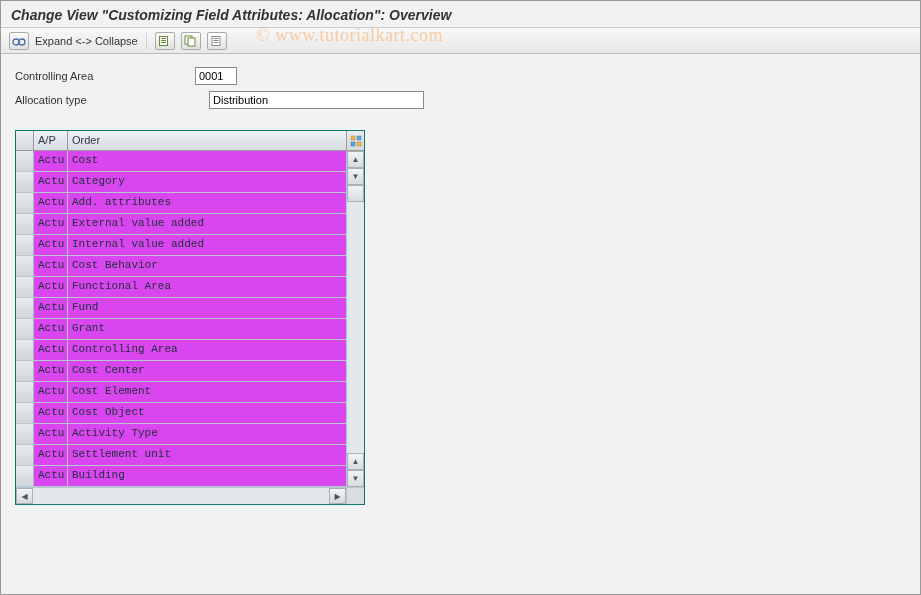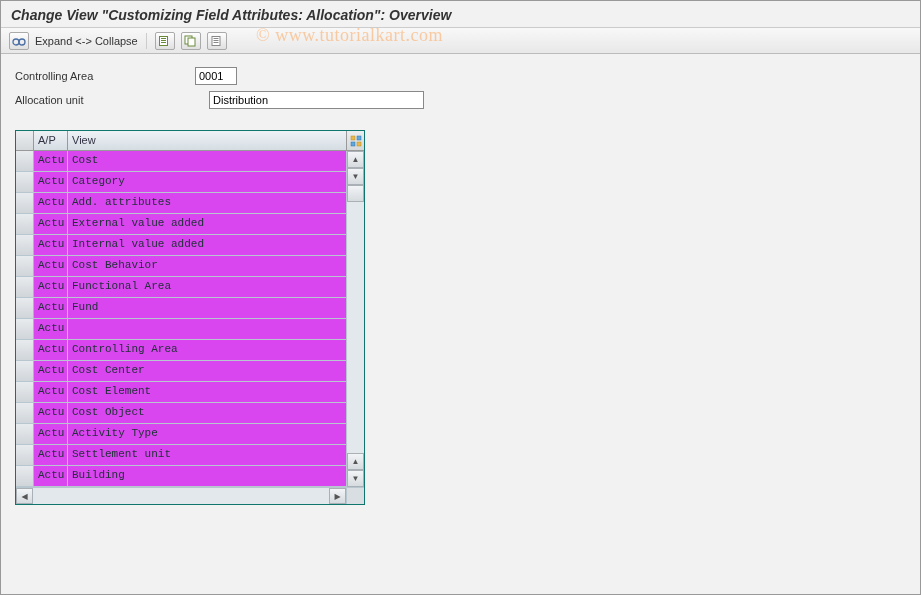--- a/index.html
+++ b/index.html
@@ -279,29 +279,29 @@
 
 <div class="watermark">© www.tutorialkart.com</div>
 
 <div class="content-area">
 
   <div class="form-row">
     <div class="form-label">Controlling Area</div>
     <input class="form-input input-short" value="0001" style="">
   </div>
   <div class="form-row">
-    <div class="form-label">Allocation unit</div>
+    <div class="form-label">Allocation type</div>
     <input class="form-input input-long" value="Distribution" style="">
   </div>
 
   <div class="table-wrapper">
     <div class="table-header">
       <div class="th-select"></div>
       <div class="th-ap">A/P</div>
-      <div class="th-name">View</div>
+      <div class="th-name">Order</div>
       <div class="th-config">
         <svg width="12" height="12" viewBox="0 0 12 12">
           <rect x="1" y="1" width="4" height="4" fill="#e7b84d" stroke="#b88a1c" stroke-width="0.5"></rect>
           <rect x="7" y="1" width="4" height="4" fill="#5fa8de" stroke="#2e6fa3" stroke-width="0.5"></rect>
           <rect x="1" y="7" width="4" height="4" fill="#5fa8de" stroke="#2e6fa3" stroke-width="0.5"></rect>
           <rect x="7" y="7" width="4" height="4" fill="#e7b84d" stroke="#b88a1c" stroke-width="0.5"></rect>
         </svg>
       </div>
     </div>
 
@@ -343,20 +343,21 @@
             <div class="td-name">Functional Area</div>
           </div>
           <div class="table-row">
             <div class="td-select"></div>
             <div class="td-ap">Actu</div>
             <div class="td-name">Fund</div>
           </div>
           <div class="table-row">
             <div class="td-select"></div>
             <div class="td-ap">Actu</div>
+            <div class="td-name">Grant</div>
           </div>
           <div class="table-row">
             <div class="td-select"></div>
             <div class="td-ap">Actu</div>
             <div class="td-name">Controlling Area</div>
           </div>
           <div class="table-row">
             <div class="td-select"></div>
             <div class="td-ap">Actu</div>
             <div class="td-name">Cost Center</div>

